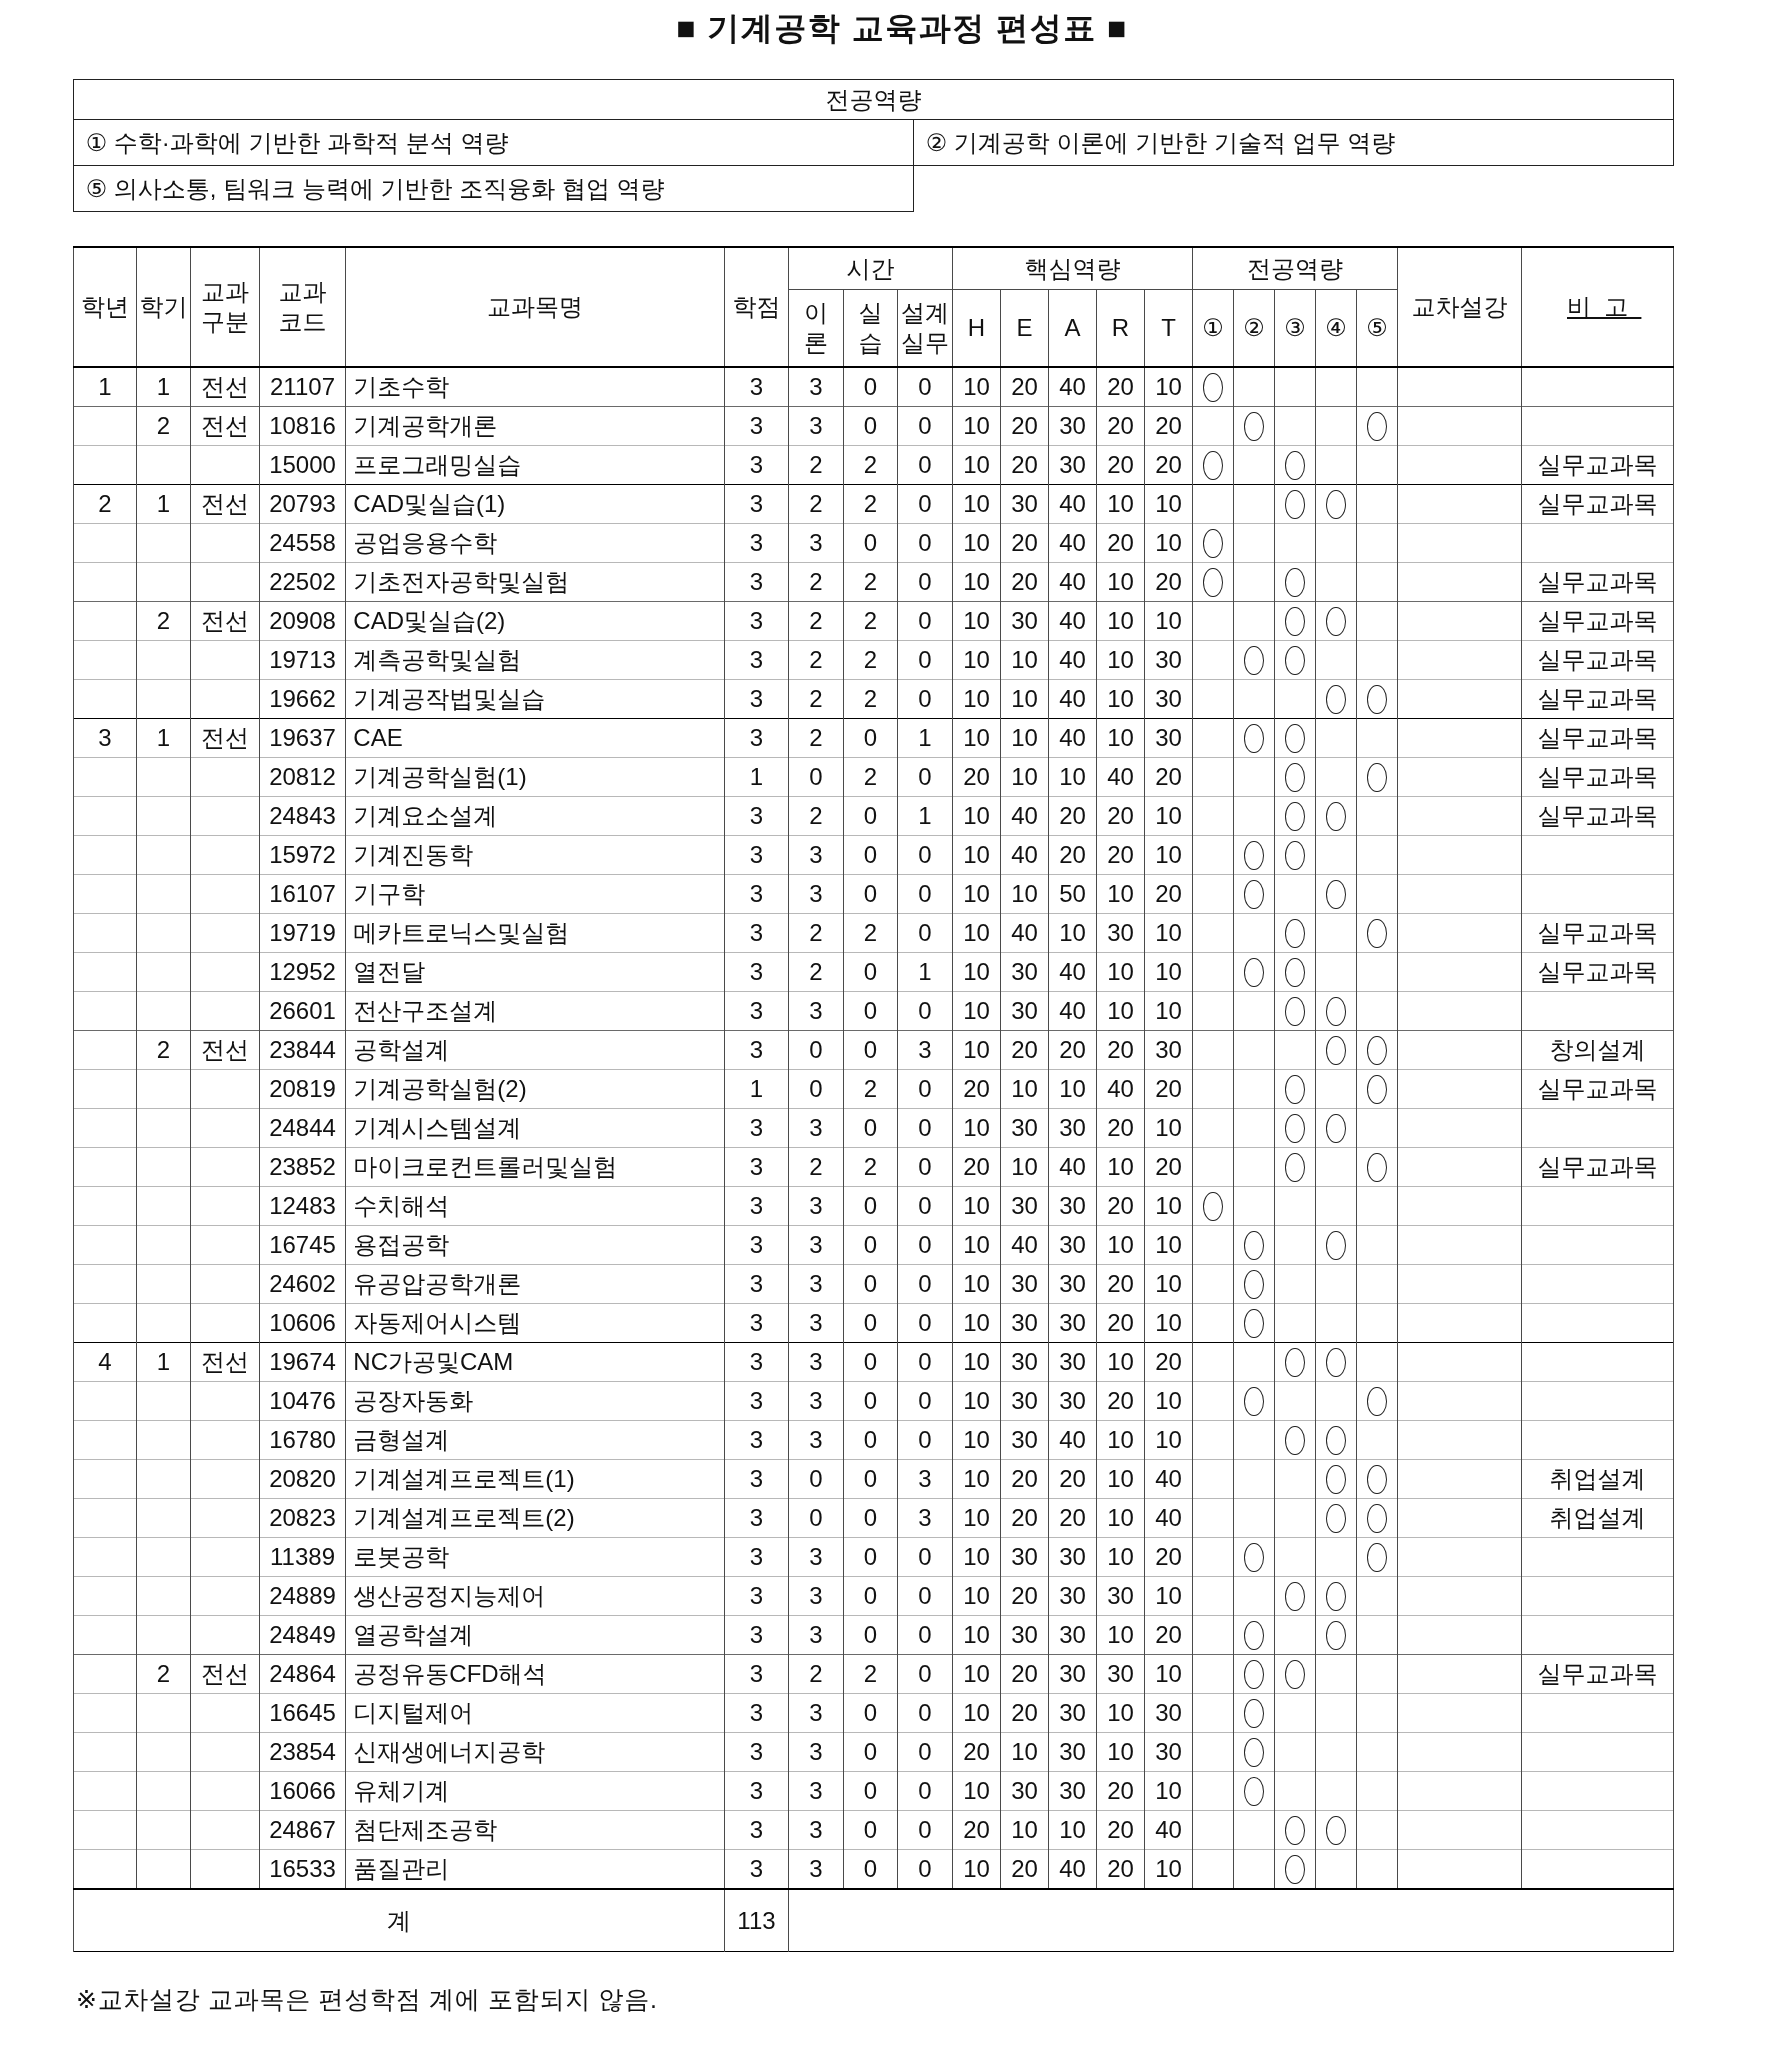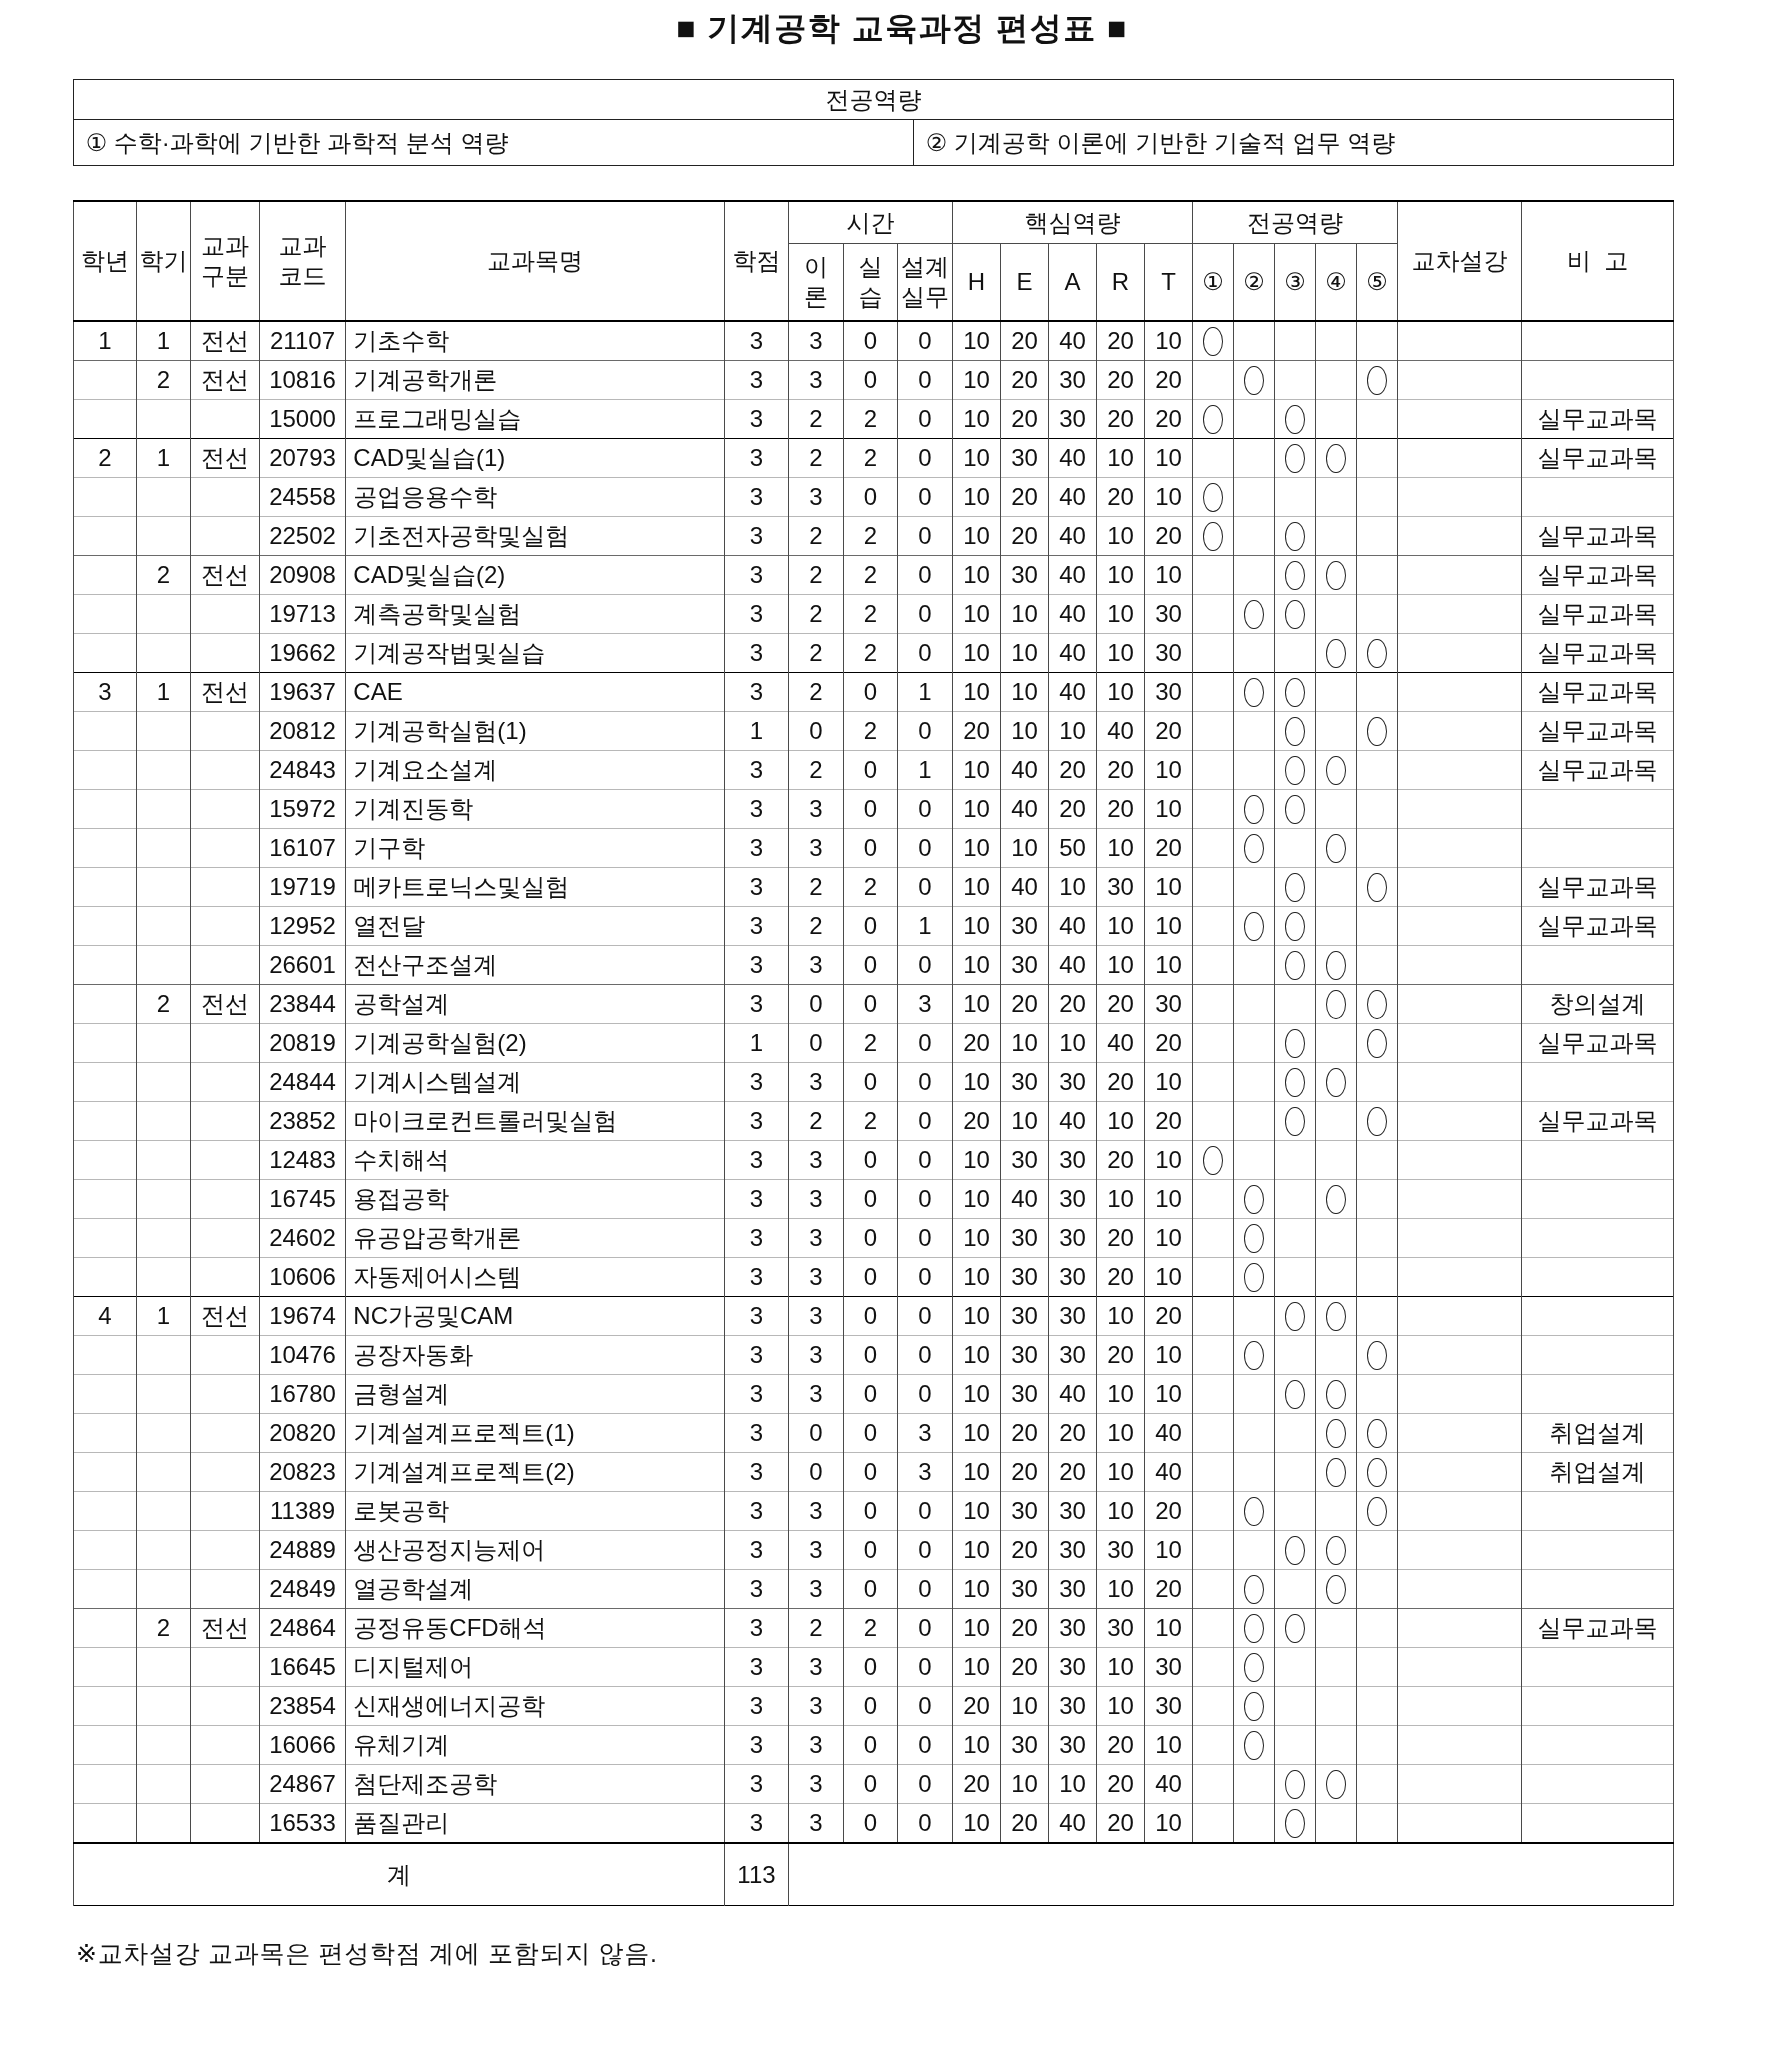--- a/index.html
+++ b/index.html
@@ -18,21 +18,21 @@
   table.main th,table.main td{border-left:0.7px solid #4a4a4a;border-right:0.7px solid #4a4a4a;text-align:center;vertical-align:middle;padding:0;overflow:hidden;font-weight:normal;}
   table.main thead th{border-top:0.7px solid #4a4a4a;border-bottom:0.7px solid #4a4a4a;white-space:pre-line;line-height:1.25;}
   table.main thead tr.grp th{height:41px;}
   table.main thead tr.sub th{height:76px;}
   table.main thead th.botline{border-bottom:2.2px solid #000;}
   table.main tbody td{border-top:0.7px solid #b8b8b8;height:38px;}
   table.main tbody tr.sem-start td{border-top:1.5px solid #6a6a6a;}
   table.main tbody tr.year-start td{border-top:1.5px solid #000;}
   table.main td.tl{text-align:left;padding-left:7.3px;margin-left:36px;}
   table.main tr.total td{border-top:2.2px solid #000;height:61px;}
-  .sp{letter-spacing:0.55em;text-indent:0.55em;}
+  .sp{letter-spacing:0.55em;text-indent:0.55em;text-decoration:underline;}
   .oval{display:inline-block;width:17.5px;height:27px;border:1.5px solid #222;border-radius:50%;vertical-align:middle;}
   .footnote{margin:31px 0 0 76px;font-size:25px;letter-spacing:0.7px;}
 </style>
 </head>
 <body>
 
 <div class="page">
 
   <h1 class="doc-title">■ 기계공학 교육과정 편성표 ■</h1>
 
@@ -41,20 +41,24 @@
         <col style="width:52.5%">
         <col style="width:47.5%">
       </colgroup>
     <tbody>
         <tr>
       <td class="hd" colspan="2">전공역량</td>
     </tr>
     <tr>
       <td>① 수학·과학에 기반한 과학적 분석 역량</td>
       <td>② 기계공학 이론에 기반한 기술적 업무 역량</td>
+    </tr>
+    <tr>
+      <td>⑤ 의사소통, 팀워크 능력에 기반한 조직융화 협업 역량</td>
+      <td class="ghost"></td>
     </tr>
   </tbody>
     </table>
 
   <table class="main">
     <colgroup>
       <col style="width:63px">
         <col style="width:54px">
         <col style="width:69px">
         <col style="width:86px">

